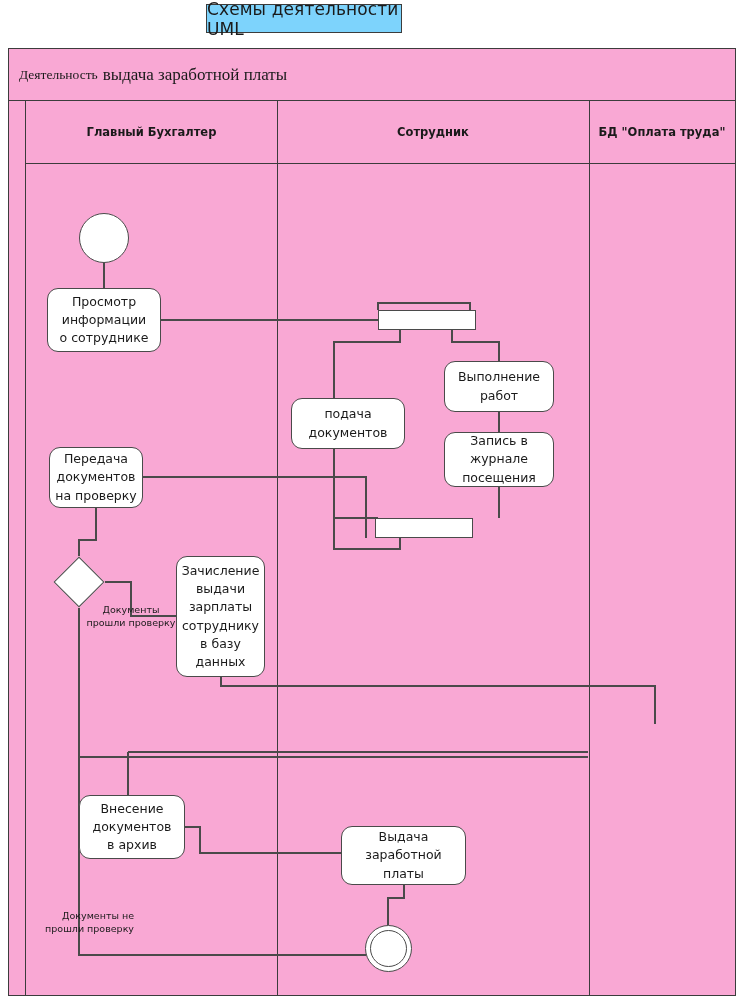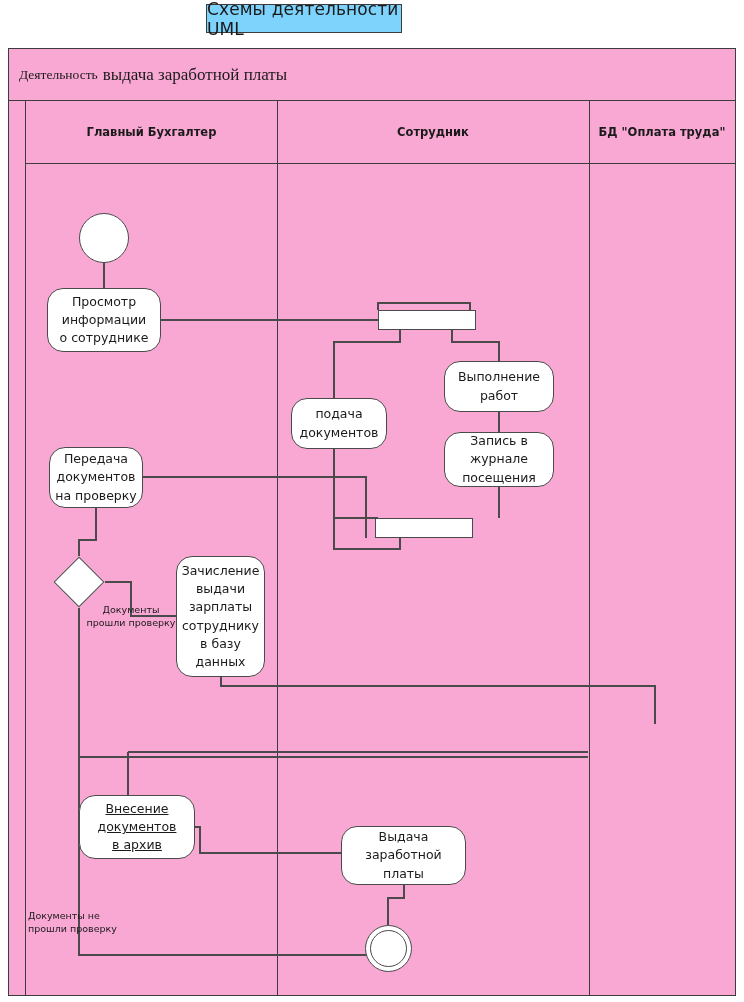--- a/index.html
+++ b/index.html
@@ -41,21 +41,21 @@
     position:absolute;top:0;height:63px;border-bottom:1px solid #3c3c3c;
     box-sizing:border-box;display:flex;align-items:center;justify-content:center;
     font-size:11.5px;
   }
   .lane-div{position:absolute;top:0;bottom:0;width:0;border-left:1px solid #3c3c3c;}
 
   
   #canvas{position:absolute;left:0;top:0;width:744px;height:1002px;pointer-events:none;}
 
   .node{
-    position:absolute;border:1px solid #4a4a4a;border-radius:16px;background:#ffffff;
+    position:absolute;border:1px solid #4a4a4a;border-radius:11px;background:#ffffff;
     display:flex;align-items:center;justify-content:center;text-align:center;
     font-size:12.5px;line-height:1.45;box-sizing:border-box;padding:2px 4px;
   }
   .bar{position:absolute;border:1px solid #4a4a4a;background:#ffffff;box-sizing:border-box;}
   .circle{position:absolute;border:1px solid #4a4a4a;border-radius:50%;background:#ffffff;box-sizing:border-box;}
   .ring-outer{position:absolute;border:1px solid #4a4a4a;border-radius:50%;background:#ffffff;box-sizing:border-box;}
   .ring-inner{position:absolute;border:1px solid #4a4a4a;border-radius:50%;background:#ffffff;box-sizing:border-box;}
   .diamond{position:absolute;border:1px solid #4a4a4a;background:#ffffff;box-sizing:border-box;transform:rotate(45deg);}
   .edge-label{position:absolute;font-size:9.5px;line-height:1.35;text-align:center;white-space:pre-line;}
   svg#wires{position:absolute;left:0;top:0;width:744px;height:1002px;}
@@ -145,21 +145,21 @@
   <div class="circle" style="left:79px;top:213px;width:50px;height:50px;"></div>
 
   <div class="node" style="left:47px;top:288px;width:114px;height:64px;">
     <span style="white-space:pre-line">Просмотр
 информации
 о сотруднике</span>
   </div>
 
   <div class="bar" style="left:378px;top:310px;width:98px;height:20px;"></div>
 
-  <div class="node" style="left:291px;top:398px;width:96px;height:51px;">
+  <div class="node" style="left:291px;top:398px;width:114px;height:51px;">
     <span style="white-space:pre-line">подача
 документов</span>
   </div>
 
   <div class="node" style="left:444px;top:432px;width:110px;height:55px;">
     <span style="white-space:pre-line">Запись в
 журнале
 посещения</span>
   </div>
 
@@ -181,33 +181,33 @@
   <div class="node" style="left:176px;top:556px;width:89px;height:121px;">
     <span style="white-space:pre-line">Зачисление
 выдачи
 зарплаты
 сотруднику
 в базу
 данных</span>
   </div>
 
 
-  <div class="node" style="left:79px;top:795px;width:116px;height:64px;text-decoration:underline;">
+  <div class="node" style="left:79px;top:795px;width:106px;height:64px;">
     <span style="white-space:pre-line">Внесение
 документов
 в архив</span>
   </div>
 
   <div class="node" style="left:341px;top:826px;width:125px;height:59px;">
     <span style="white-space:pre-line">Выдача
 заработной
 платы</span>
   </div>
 
   <div class="ring-outer" style="left:365px;top:925px;width:47px;height:47px;"></div>
   <div class="ring-inner" style="left:370px;top:930px;width:37px;height:37px;"></div>
 
   <div class="edge-label" style="left:76px;top:604px;width:110px;">Документы
 прошли проверку</div>
-  <div class="edge-label" style="left:28px;top:910px;width:106px;text-align:left;">Документы не
+  <div class="edge-label" style="left:28px;top:910px;width:106px;text-align:right;">Документы не
 прошли проверку</div>
 
 </div>
 
 </body></html>

